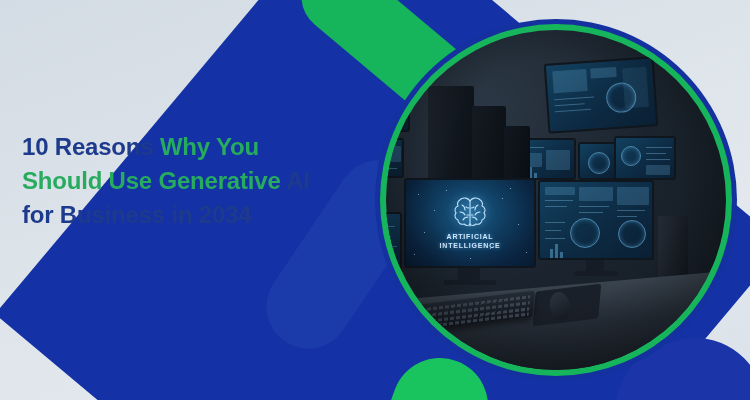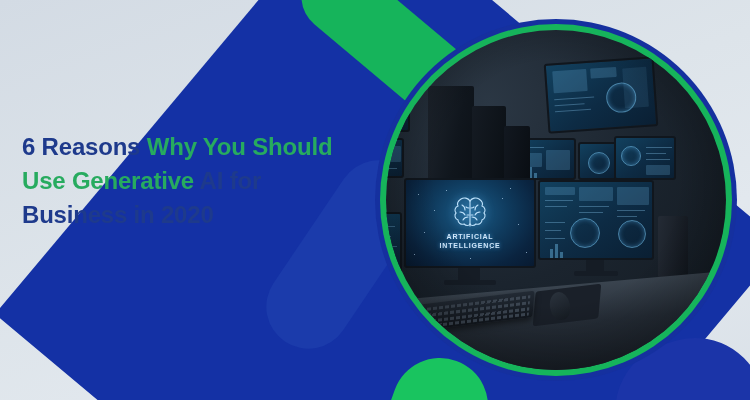--- a/index.html
+++ b/index.html
@@ -345,20 +345,20 @@
         <div class="key-row" style="top:16px"></div>
         <div class="key-row" style="top:21px"></div>
       </div>
       <div id="mouse"></div>
 
       <div id="vignette"></div>
     </div>
   </div>
 
   <h1 id="headline">
-    <span class="t-blue">6 Reasons</span> 
+    <span class="t-blue">10 Reasons</span> 
     <span class="t-green">Why You</span> 
     <span class="t-green">Should Use Generative</span> 
     <span class="t-blue">AI</span> 
-    <span class="t-blue">for Business in 2020</span>
+    <span class="t-blue">for Business in 2034</span>
   </h1>
 
 </div>
 
 </body></html>

